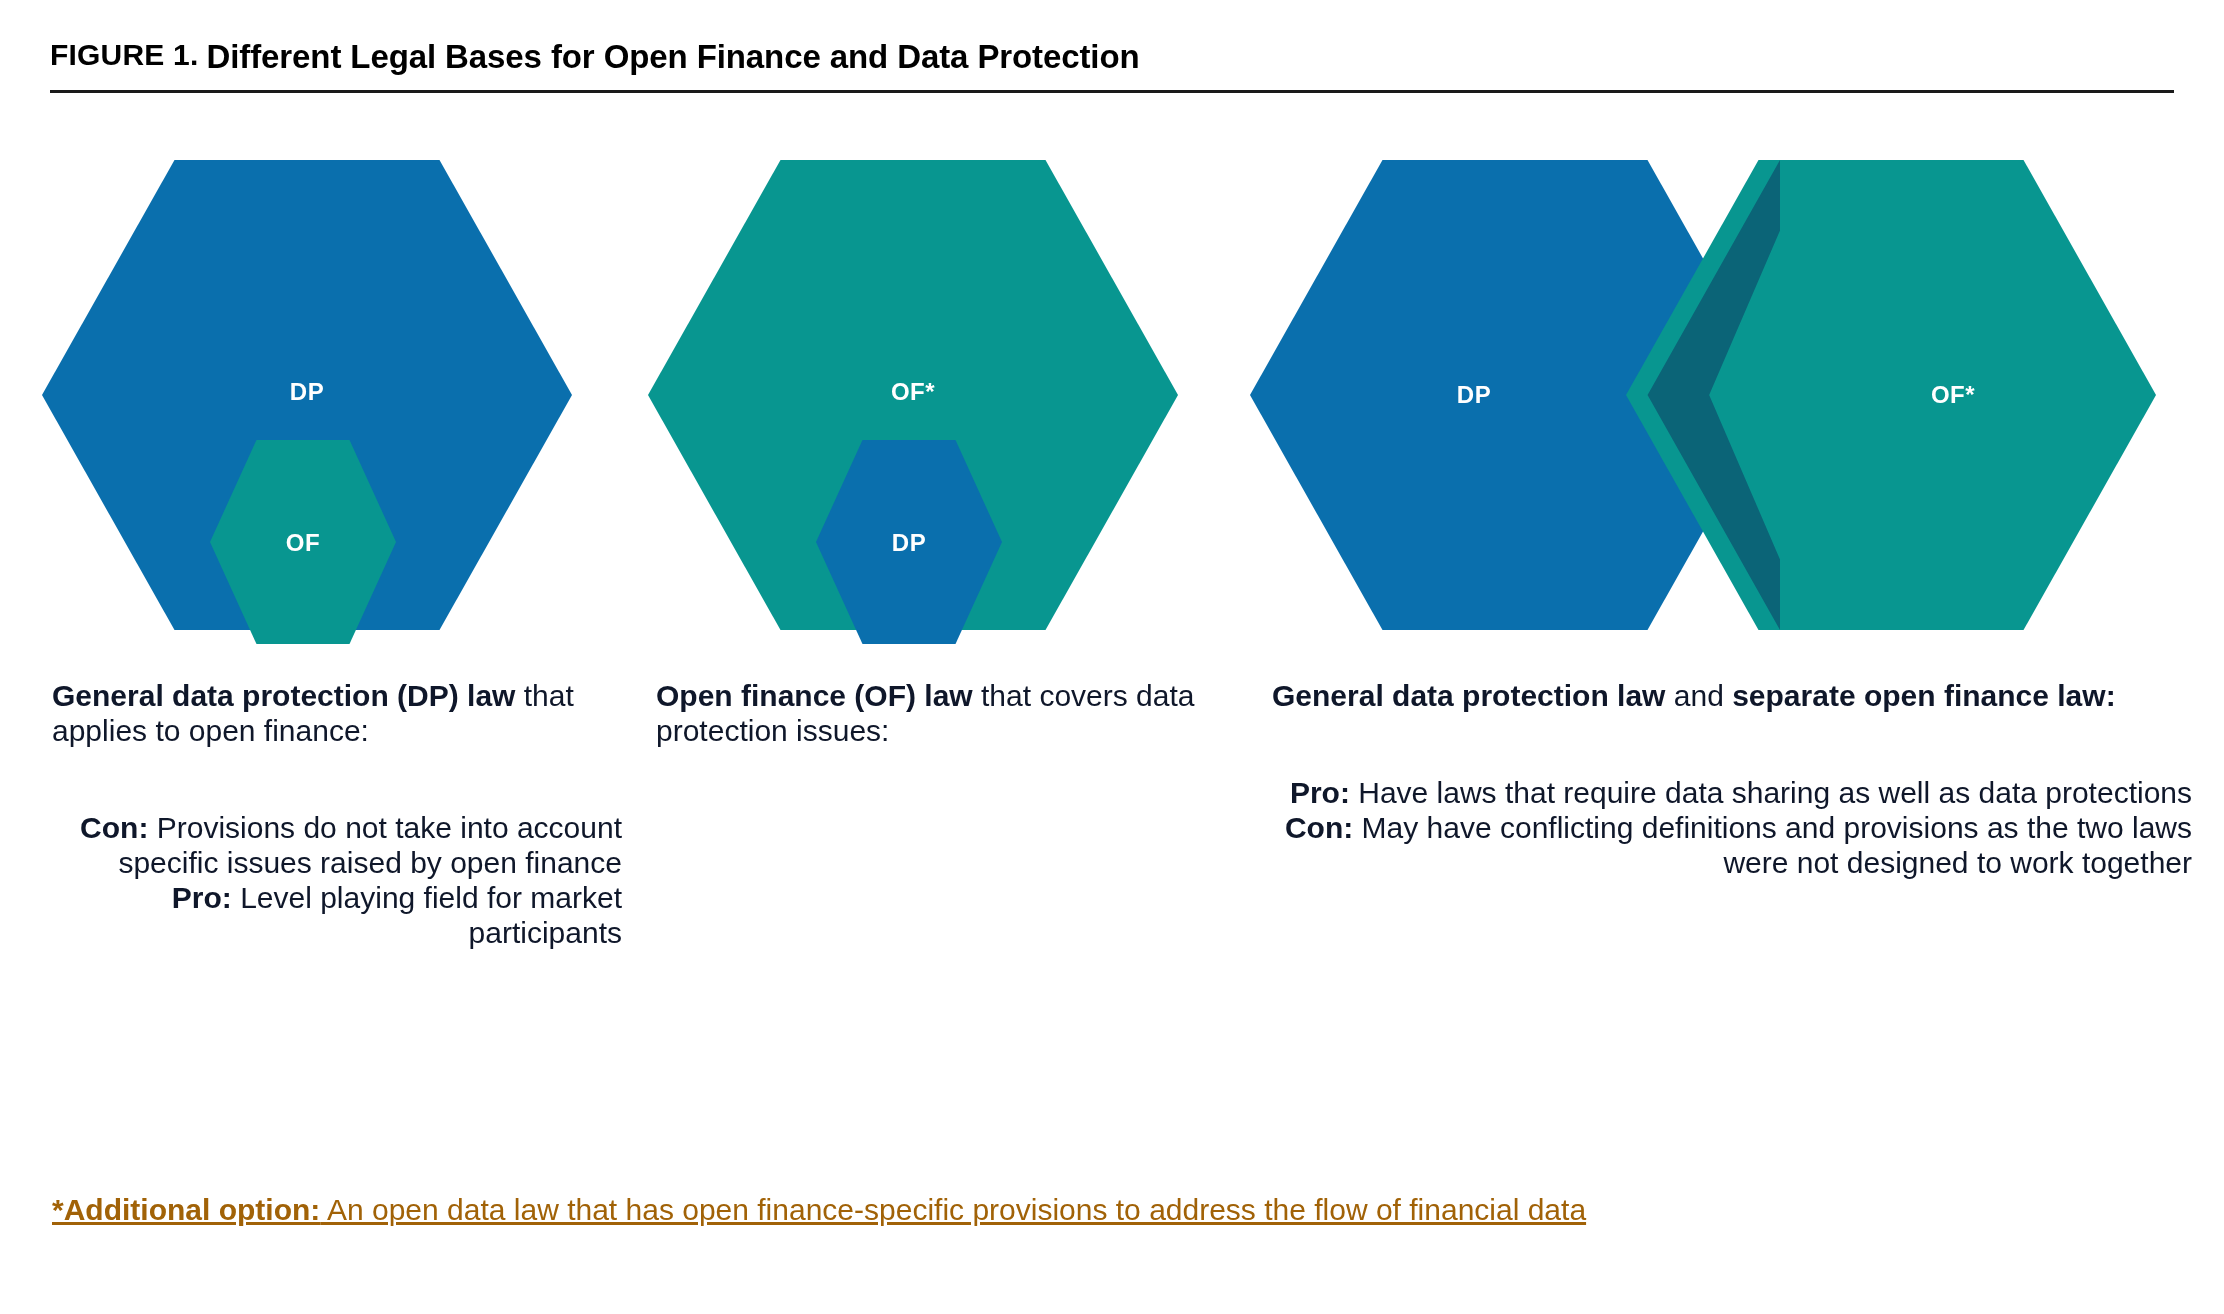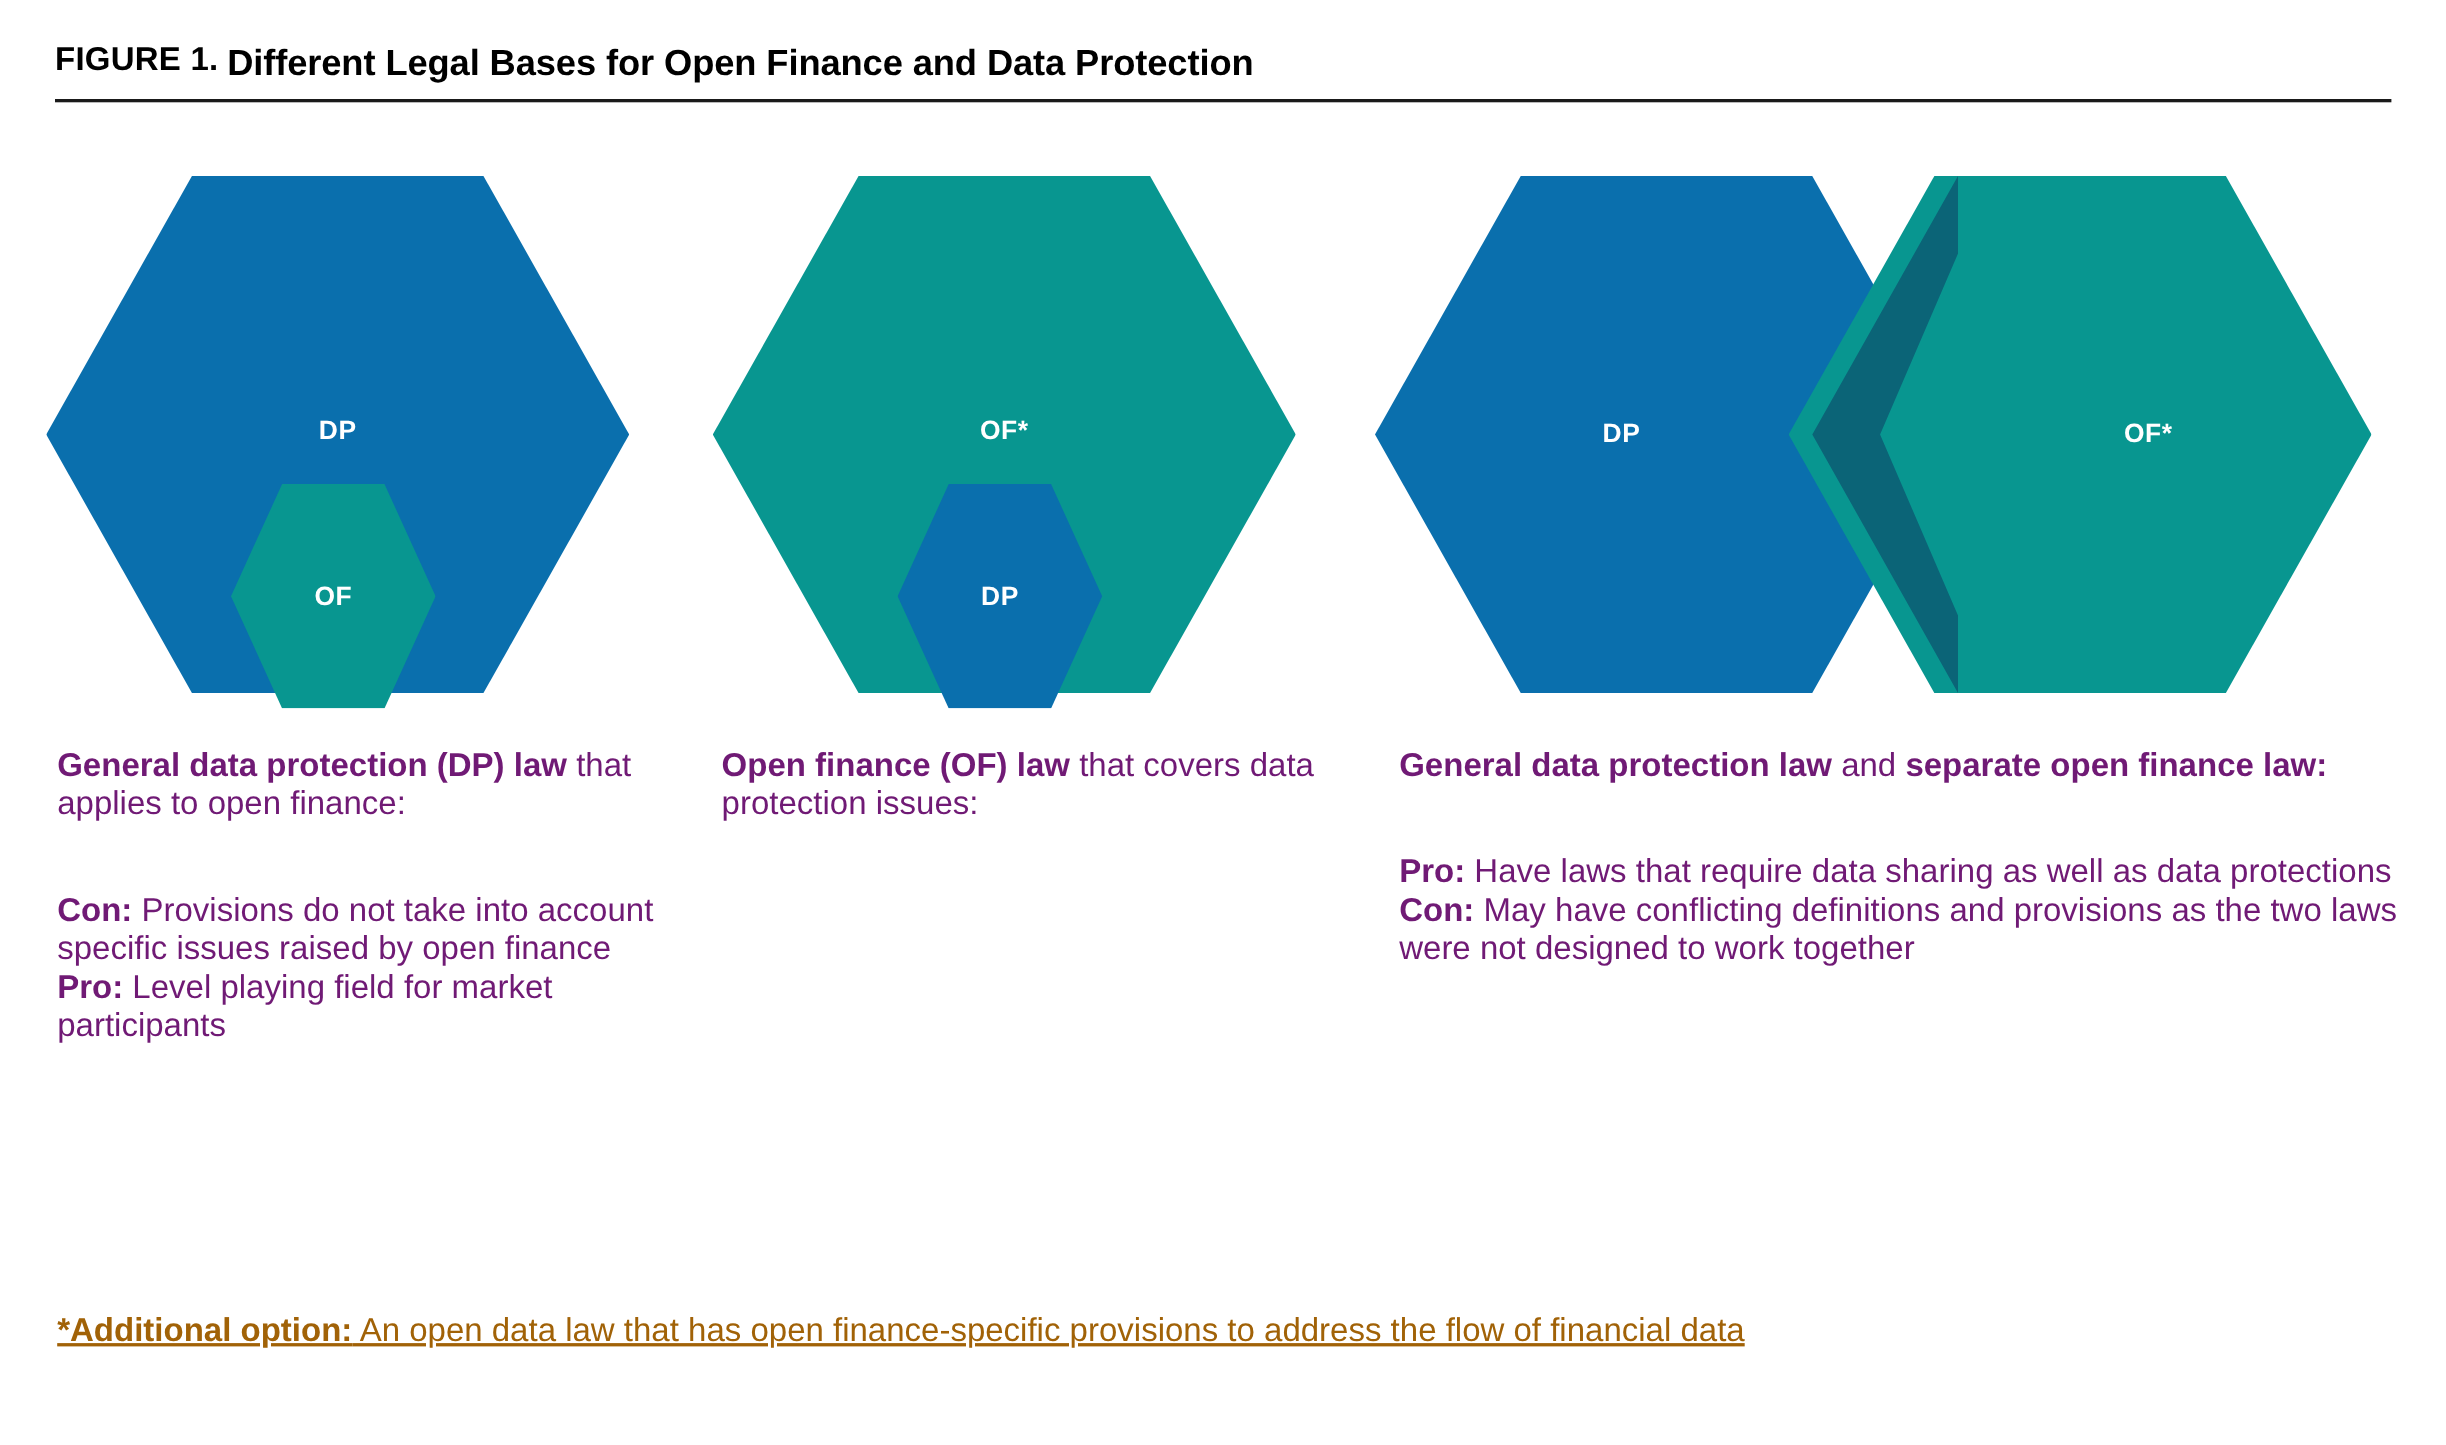--- a/index.html
+++ b/index.html
@@ -112,32 +112,32 @@
     position: absolute;
     left: 0;
     top: 678px;
     width: 2224px;
   }
   .col {
     position: absolute;
     top: 0;
     font-size: 30px;
     line-height: 1.17;
-    color: #701a75;
+    color: #0f172a;
   }
   .col.c1 { left: 52px;   width: 570px; }
   .col.c2 { left: 656px;  width: 580px; }
   .col.c3 { left: 1272px; width: 920px; }
 
   .col .heading {
     font-weight: 400;
     margin: 0 0 62px 0;
   }
   .col .heading b { font-weight: 700; }
-  .col .body { margin: 0; }
+  .col .body { margin: 0; text-align: right; }
   .col .body p { margin: 0; }
   .col .body b { font-weight: 700; }
 
   
   .footnote {
     position: absolute;
     left: 52px;
     top: 1192px;
     width: 2124px;
     font-size: 30px;

